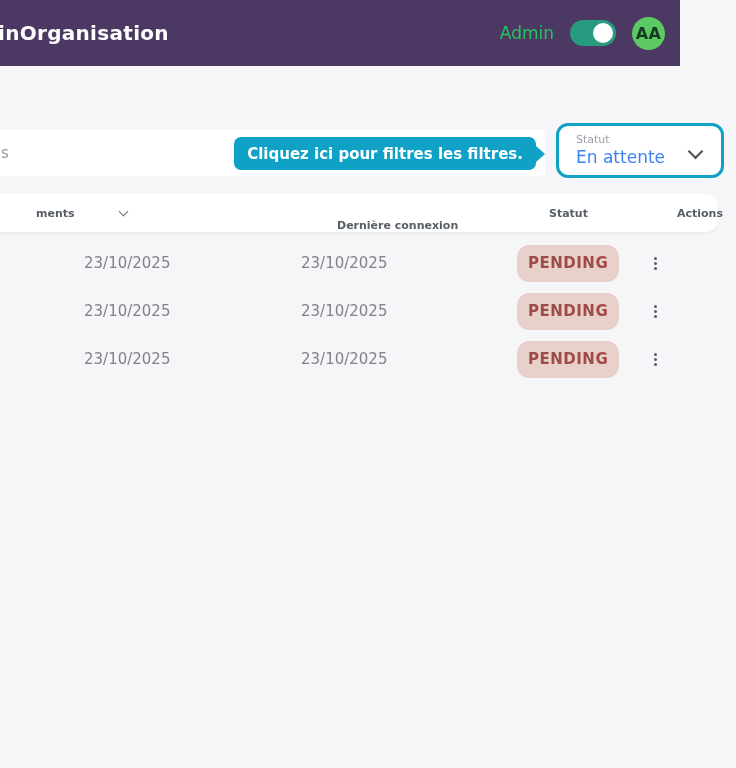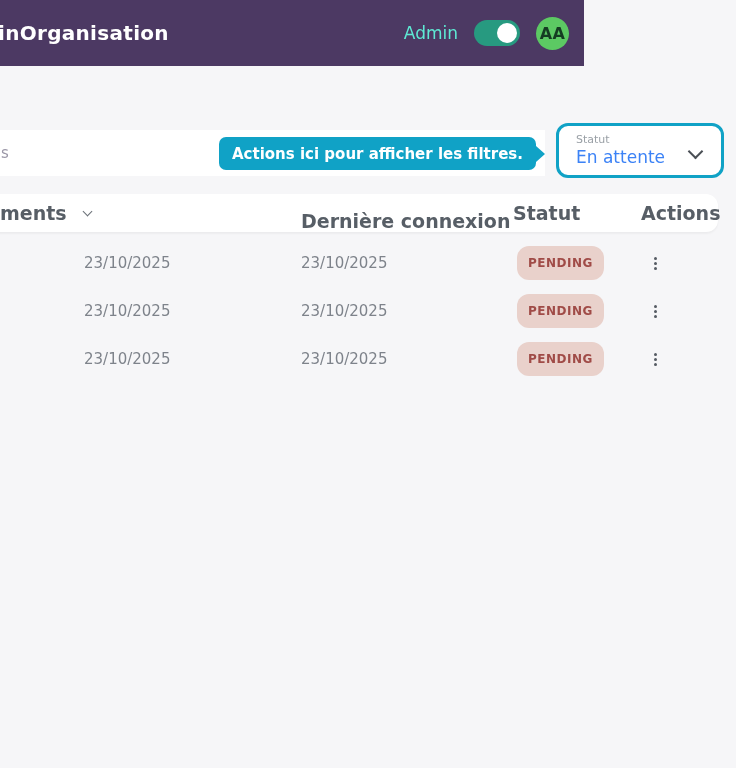--- a/index.html
+++ b/index.html
@@ -1,24 +1,24 @@
 <!DOCTYPE html>
 <html style="--purple: #4c3963; --cyan: #10a2c6; --toggle: #279a80; --avatar-bg: #5cc963; --badge-bg: #e9d1cb; --badge-text: #a04b47; --page-bg: #f6f6f8;"><head>
 <meta charset="utf-8">
 <style>
   html,body{margin:0;padding:0;}
   body{font-family:"DejaVu Sans","Liberation Sans",sans-serif;}
   .app{position:relative;width:736px;height:768px;background:var(--page-bg,#f6f6f8);overflow:hidden;}
 
   
-  .topbar{position:absolute;left:0;top:0;width:584px;height:66px;background:var(--purple,#4c3963);
+  .topbar{position:absolute;left:0;top:0;width:680px;height:66px;background:var(--purple,#4c3963);
           display:flex;align-items:center;justify-content:space-between;}
   .app-title{color:#ffffff;font-size:20px;font-weight:bold;letter-spacing:.3px;margin-left:-2px;white-space:nowrap;}
   .topbar-right{display:flex;align-items:center;gap:16px;padding-right:15px;}
-  .admin-label{color:#5eead4;font-size:17px;text-align:center;}
+  .admin-label{color:#22c55e;font-size:17px;text-align:center;}
   .toggle{position:relative;width:46px;height:26px;border-radius:13px;background:var(--toggle,#279a80);cursor:pointer;}
   .toggle .knob{position:absolute;top:3px;right:3px;width:20px;height:20px;border-radius:50%;background:#ffffff;}
   .avatar{width:33px;height:33px;border-radius:50%;background:var(--avatar-bg,#5cc963);
           display:flex;align-items:center;justify-content:center;
           color:#153c22;font-size:16px;font-weight:bold;letter-spacing:.3px;cursor:pointer;}
 
   
   .toolbar{position:absolute;left:0;top:130px;width:545px;height:46px;background:#ffffff;
            display:flex;align-items:center;}
   .search-fragment{color:#9b97a7;font-size:15px;margin-left:1px;}
@@ -36,38 +36,38 @@
            border:3px solid var(--cyan,#10a2c6);border-radius:12px;box-sizing:border-box;cursor:pointer;}
   .statut-label{position:absolute;left:17px;top:7px;font-size:11px;color:#9aa0a6;}
   .statut-value{position:absolute;left:17px;top:21px;font-size:17px;color:#3b82f6;}
   .chev{position:absolute;right:20px;top:20px;width:9px;height:9px;
         border-right:2px solid #4a4f55;border-bottom:2px solid #4a4f55;transform:rotate(45deg);}
 
   
   .table-header{position:absolute;left:-30px;top:194px;width:748px;height:39px;background:#ffffff;
         border-radius:12px;box-shadow:0 1px 2px rgba(0,0,0,.04);border-bottom:1px solid #ececee;box-sizing:border-box;}
   .th{position:absolute;top:0;height:100%;display:flex;align-items:center;gap:6px;
-      font-size:19px;font-weight:bold;color:#575e66;white-space:nowrap;}
+      font-size:11px;font-weight:bold;color:#575e66;white-space:nowrap;margin-left:36px;}
   .th-documents{left:30px;}   
   .th-first{left:114px;cursor:pointer;}
   .th-last{left:331px;align-items:flex-end;}
   .th-status{left:543px;}
   .th-actions{left:671px;}
   .sort-chev{width:6px;height:6px;border-right:1.6px solid #6a7077;border-bottom:1.6px solid #6a7077;
       transform:rotate(45deg);margin-top:-3px;}
 
   
   .row{position:absolute;left:0;width:718px;height:48px;}
   .row-1{top:239px;} .row-2{top:287px;} .row-3{top:335px;}
   .cell{position:absolute;top:0;height:100%;display:flex;align-items:center;
         font-size:15px;color:#7e838b;white-space:nowrap;}
   .cell-first{left:84px;} .cell-last{left:301px;}
   .cell-status{left:517px;} .cell-actions{left:648px;}
   .badge{background:var(--badge-bg,#e9d1cb);color:var(--badge-text,#a04b47);
-         font-size:12px;font-weight:bold;letter-spacing:.5px;
+         font-size:15px;font-weight:bold;letter-spacing:.5px;
          padding:11px 11px;border-radius:12px;line-height:1;}
   .dots-btn{display:flex;flex-direction:column;gap:2px;padding:6px;cursor:pointer;align-items:center;}
   .dots-btn i{width:3px;height:3px;border-radius:50%;background:#555b63;display:block;}
 </style>
 </head>
 <body>
 
 <div class="app">
 
   <div class="topbar">
@@ -79,21 +79,21 @@
       </div>
       <div class="avatar">AA</div>
     </div>
   </div>
 
   <div class="toolbar">
     <span class="search-fragment">s</span>
   </div>
 
   <div class="callout">
-    <span>Actions ici pour afficher les filtres.</span>
+    <span>Cliquez ici pour filtres les filtres.</span>
   </div>
 
   <div class="statut-select">
     <span class="statut-label">Statut</span>
     <span class="statut-value">En attente</span>
     <span class="chev"></span>
   </div>
 
   <div class="table-header">
     <div class="th th-documents">

